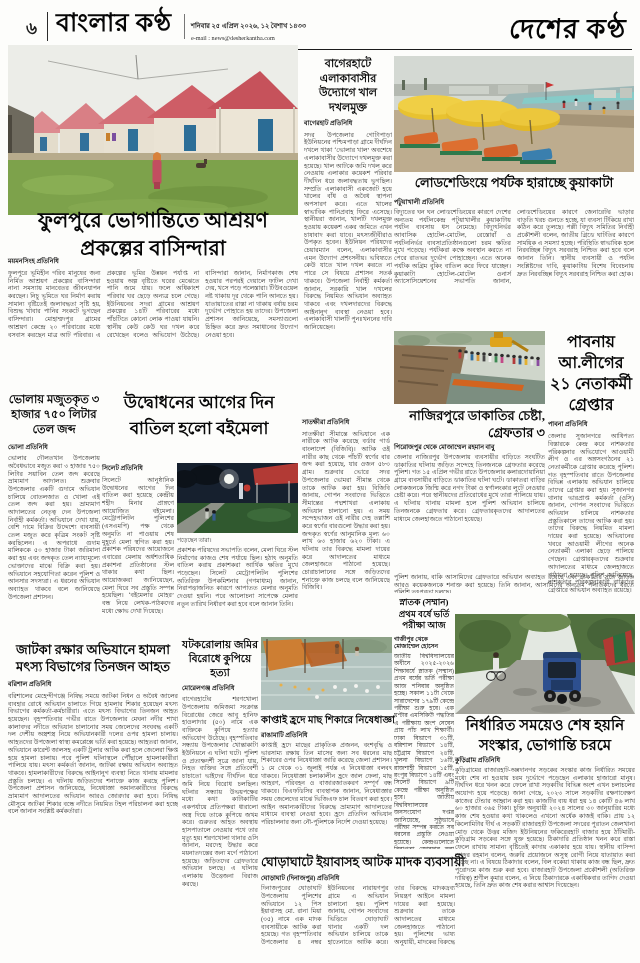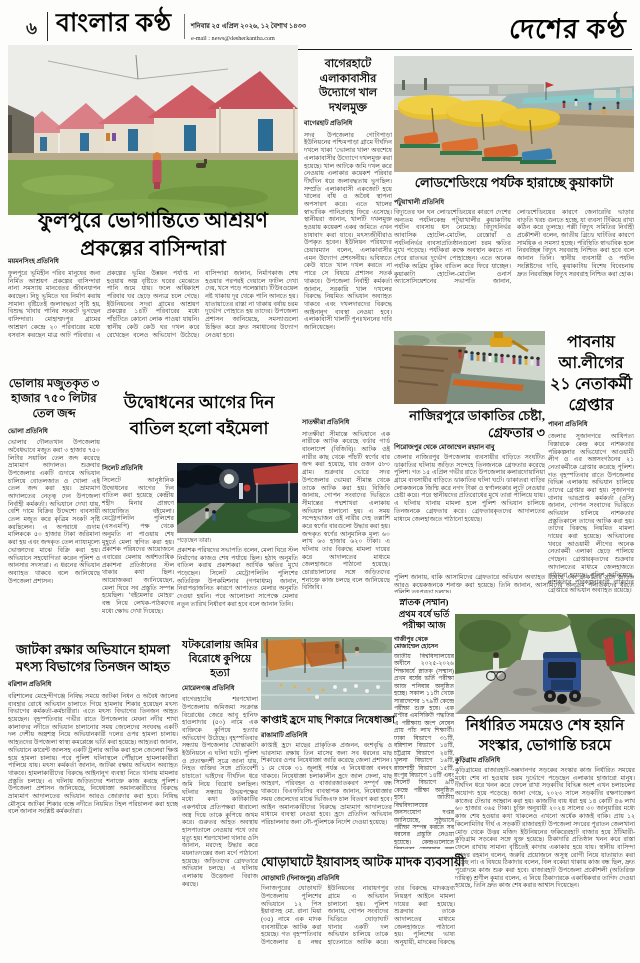--- a/index.html
+++ b/index.html
@@ -231,21 +231,21 @@
       <circle cx="30" cy="47" r="2" fill="#1a1a1a"></circle>
         <rect x="28.4" y="48.6" width="3.2" height="7" fill="#c8ccc4"></rect>
       <circle cx="37" cy="49" r="2" fill="#1a1a1a"></circle>
         <rect x="35.4" y="50.6" width="3.2" height="7" fill="#375d8e"></rect>
       <ellipse cx="92" cy="52" rx="22" ry="7" fill="#3c6a3a"></ellipse>
     </svg>
     <div class="capt" style="position:absolute;left:76px;top:145px;width:121px;">পড়েছেন তারা।</div>
     <div class="bt" style="position:absolute;left:76px;top:156px;width:121px;height:92px;">প্রকাশক পরিষদের সভাপতি বলেন, মেলা ঘিরে স্টল নির্মাণের কাজও শেষ পর্যায়ে ছিল। হঠাৎ অনুমতি বাতিল করায় প্রকাশকরা আর্থিক ক্ষতির মুখে পড়েছেন। সিলেট মেট্রোপলিটন পুলিশের অতিরিক্ত উপকমিশনার (গণমাধ্যম) জানান, নিরাপত্তাজনিত কারণে আপাতত মেলার অনুমতি দেওয়া হয়নি। পরে আলোচনা সাপেক্ষে মেলার নতুন তারিখ নির্ধারণ করা হবে বলে জানান তিনি।</div>
   </div>
 
-  <div class="abs" style="left:8px;top:376px;width:92px;height:248px;">
+  <div class="abs" style="left:8px;top:392px;width:92px;height:248px;">
     <div class="hl" style="width:92px;font-size:11.5px;">ভোলায় মজুতকৃত ৩ হাজার ৭৫০ লিটার তেল জব্দ</div>
     <div class="byline" style="margin-top:5px;">ভোলা প্রতিনিধি</div>
     <div class="bt" style="margin-top:4px;width:92px;height:176px;">ভোলার দৌলতখান উপজেলায় অবৈধভাবে মজুত করা ৩ হাজার ৭৫০ লিটার সয়াবিন তেল জব্দ করেছে ভ্রাম্যমাণ আদালত। শুক্রবার উপজেলার একটি গুদামে অভিযান চালিয়ে বোতলজাত ও খোলা এই তেল জব্দ করা হয়। ভ্রাম্যমাণ আদালতের নেতৃত্ব দেন উপজেলা নির্বাহী কর্মকর্তা। অভিযানে দেখা যায়, বেশি দামে বিক্রির উদ্দেশ্যে ব্যবসায়ী তেল মজুত করে কৃত্রিম সংকট সৃষ্টি করছিলেন। এ অপরাধে গুদাম মালিককে ৫০ হাজার টাকা জরিমানা করা হয় এবং জব্দকৃত তেল ন্যায্যমূল্যে ভোক্তাদের মাঝে বিক্রি করা হয়। অভিযানে সহযোগিতা করেন পুলিশ ও আনসার সদস্যরা। এ ধরনের অভিযান অব্যাহত থাকবে বলে জানিয়েছে উপজেলা প্রশাসন।</div>
   </div>
 
   <div class="abs" style="left:8px;top:641px;width:170px;height:306px;">
     <div class="hl" style="width:170px;font-size:13px;">জাটকা রক্ষার অভিযানে হামলা মৎস্য বিভাগের তিনজন আহত</div>
     <div class="byline" style="margin-top:5px;">বরিশাল প্রতিনিধি</div>
     <div class="bt" style="margin-top:4px;width:170px;height:236px;">বরিশালের মেহেন্দীগঞ্জে নিষিদ্ধ সময়ে জাটকা নিধন ও অবৈধ জালের ব্যবহার রোধে অভিযান চালাতে গিয়ে হামলার শিকার হয়েছেন মৎস্য বিভাগের কর্মকর্তা-কর্মচারীরা। এতে মৎস্য বিভাগের তিনজন আহত হয়েছেন। বৃহস্পতিবার গভীর রাতে উপজেলার মেঘনা নদীর শাখা কালাবদর নদীতে অভিযান চালানোর সময় জেলেদের সংঘবদ্ধ একটি দল দেশীয় অস্ত্রশস্ত্র নিয়ে অভিযানকারী দলের ওপর হামলা চালায়। আহতদের উপজেলা স্বাস্থ্য কমপ্লেক্সে ভর্তি করা হয়েছে। আহতরা জানান, অভিযানে কারেন্ট জালসহ একটি ট্রলার আটক করা হলে জেলেরা ক্ষিপ্ত হয়ে হামলা চালায়। পরে পুলিশ ঘটনাস্থলে পৌঁছালে হামলাকারীরা পালিয়ে যায়। মৎস্য কর্মকর্তা জানান, জাটকা রক্ষায় অভিযান অব্যাহত থাকবে। হামলাকারীদের বিরুদ্ধে আইনানুগ ব্যবস্থা নিতে থানায় মামলার প্রস্তুতি চলছে। এ ঘটনায় জড়িতদের শনাক্তে কাজ করছে পুলিশ। উপজেলা প্রশাসন জানিয়েছে, নিষেধাজ্ঞা অমান্যকারীদের বিরুদ্ধে ভ্রাম্যমাণ আদালতের অভিযান আরও জোরদার করা হবে। নিষিদ্ধ মৌসুমে জাটকা শিকার বন্ধে নদীতে নিয়মিত টহল পরিচালনা করা হচ্ছে বলে জানান সংশ্লিষ্ট কর্মকর্তারা।</div>
   </div>

